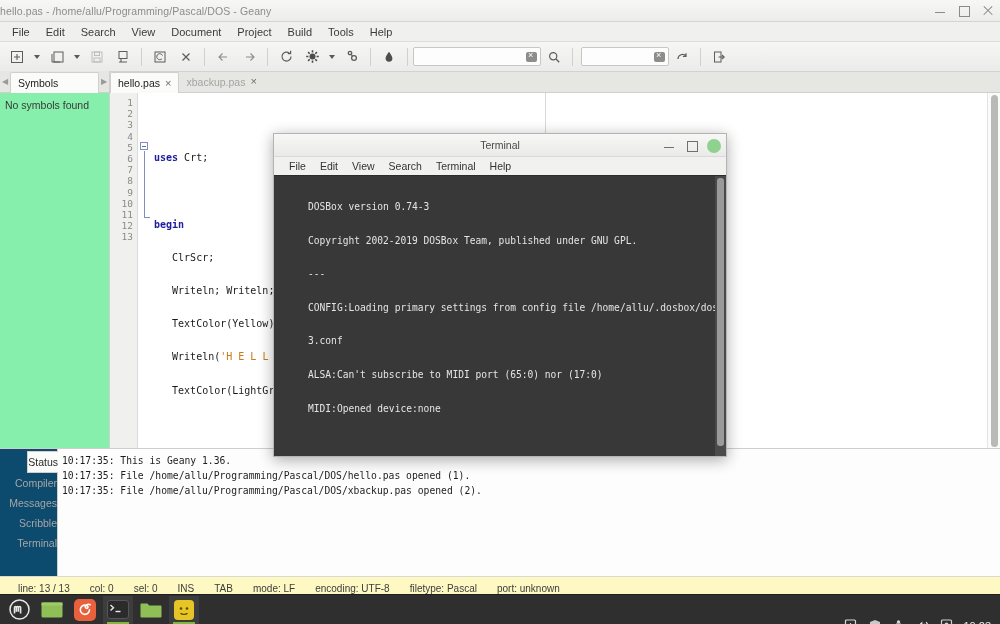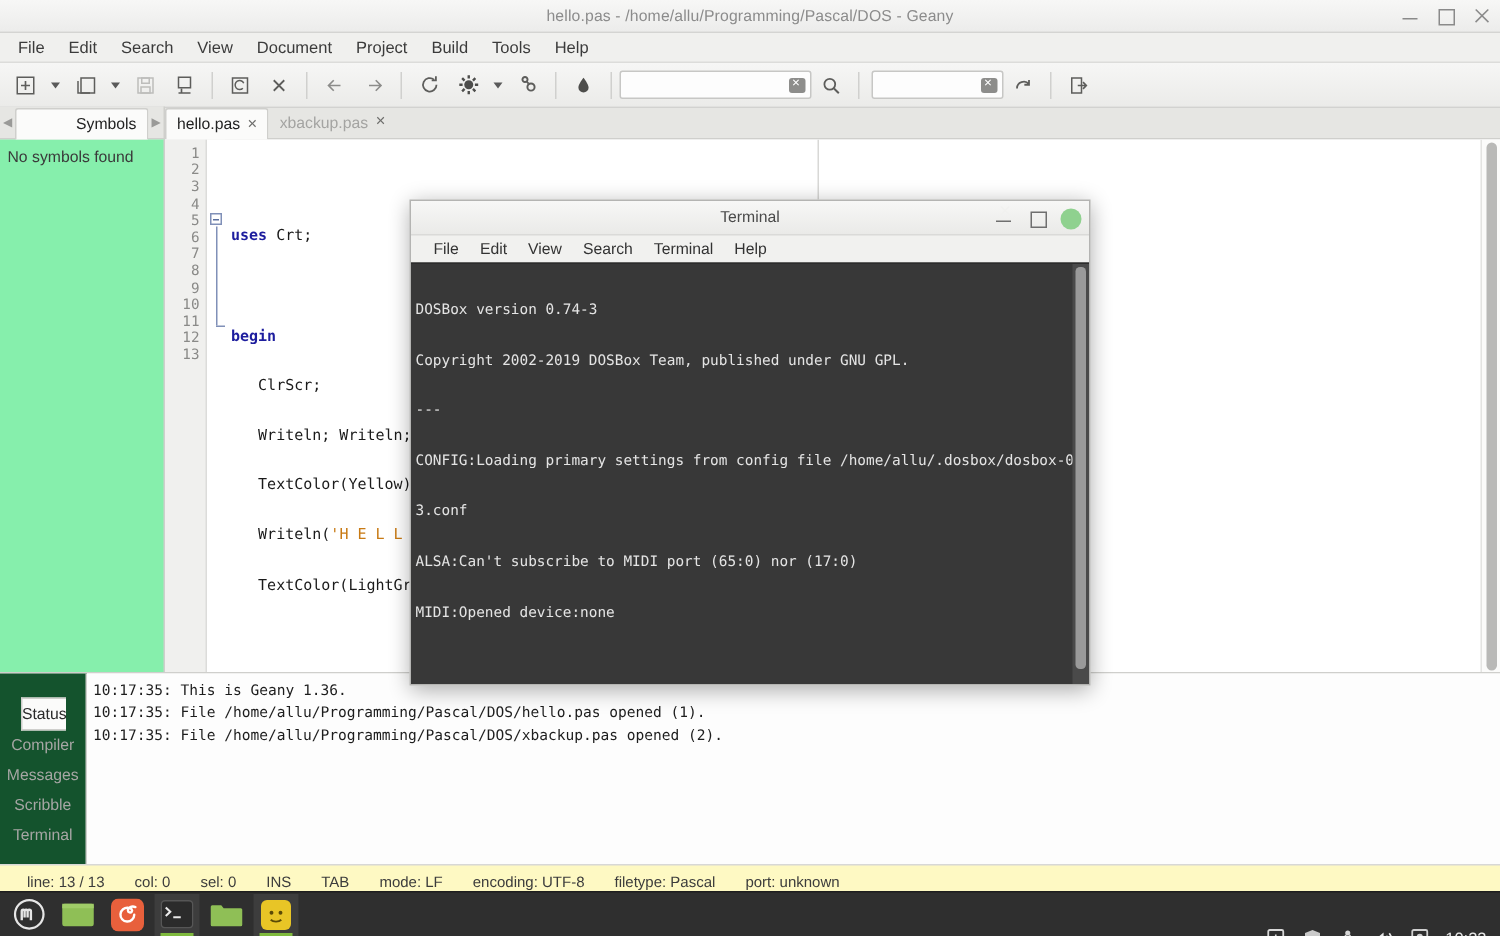--- a/index.html
+++ b/index.html
@@ -17,21 +17,21 @@
     background: #f5f5f4;
     display: flex; flex-direction: column;
   }
 
   
   #titlebar {
     height: 22px;
     background: linear-gradient(to bottom, #f7f7f6, #ececeb);
     border-bottom: 1px solid #d4d4d2;
     position: relative;
-    display: flex; align-items: center; justify-content: center;
+    display: flex; align-items: center; 
   }
   #titlebar .title-text {
     font-size: 10.5px; color: #8c8c8c; letter-spacing: .1px;
   }
   #titlebar .win-btns {
     position: absolute; right: 6px; top: 0; height: 22px;
     display: flex; align-items: center; gap: 12px;
   }
   .wb { width: 12px; height: 12px; position: relative; cursor: default; }
   .wb-min::after {
@@ -204,24 +204,24 @@
     width: 7px; height: 352px;
     background: #b9b9b7; border-radius: 4px;
   }
 
   
   #msgwin {
     height: 128px; display: flex;
     border-top: 1px solid #cfcfcc; background: #fbfbfa;
   }
   #msgtabs {
-    width: 58px; background: #14532d;
+    width: 58px; background: #0c4a6e;
     border-right: 1px solid #cfcfcc;
-    padding-top: 16px;
-    display: flex; flex-direction: column; align-items: center;
+    padding-top: 2px;
+    display: flex; flex-direction: column; align-items: flex-end;
   }
   .mtab {
     font-size: 10.5px; color: #a6a6a4; text-align: center;
     padding: 4px 0; cursor: default;
   }
   .mtab.active {
     background: #fbfbfa; color: #2a2a2a;
     border-top: 1px solid #cfcfcc;
     border-bottom: 1px solid #cfcfcc;
     border-left: 1px solid #cfcfcc;
@@ -295,21 +295,21 @@
   #term-body {
     flex: 1; position: relative;
     background: #383838; overflow: hidden;
     border-top: 1px solid #2c2c2c;
   }
   #term-text {
     font-family: "DejaVu Sans Mono", monospace;
     font-size: 9.6px; color: #e4e4e4;
     padding: 3px 0 0 3px; white-space: pre;
   }
-  #term-text .tl { height: 11.6px; line-height: 11.6px; }
+  #term-text .tl { height: 11.6px; line-height: 11.6px; margin-left: 31px; }
   #term-scroll {
     position: absolute; right: 0; top: 0; bottom: 0; width: 11px;
     background: #4a4a4a;
   }
   #term-scroll .tthumb {
     position: absolute; left: 2px; top: 2px; width: 7px; height: 268px;
     background: #9a9a9a; border-radius: 3px;
   }
 
   
@@ -482,21 +482,21 @@
       <svg width="14" height="14" viewBox="0 0 14 14">
           <rect x="2.5" y="2" width="6.5" height="10" fill="none" stroke="#5d5d5b" stroke-width="1"></rect>
           <path d="M6.5 7h5.5M10 4.8L12.2 7 10 9.2" fill="none" stroke="#5d5d5b" stroke-width="1.1"></path>
         </svg>
     </div>
   </div>
 
   <div id="tabstrip">
     <div class="sidebar-tabzone">
       <span class="nav-arrow">◀</span>
-      <div class="tab active" style="flex:1;justify-content:flex-end;">
+      <div class="tab active" style="flex:1;justify-content:flex-start;">
         <span>Symbols</span>
       </div>
       <span class="nav-arrow">▶</span>
     </div>
     <div class="tab active">
       <span>hello.pas</span>
       <span class="tabclose">×</span>
     </div>
     <div class="tab inactive">
       <span>xbackup.pas</span>

